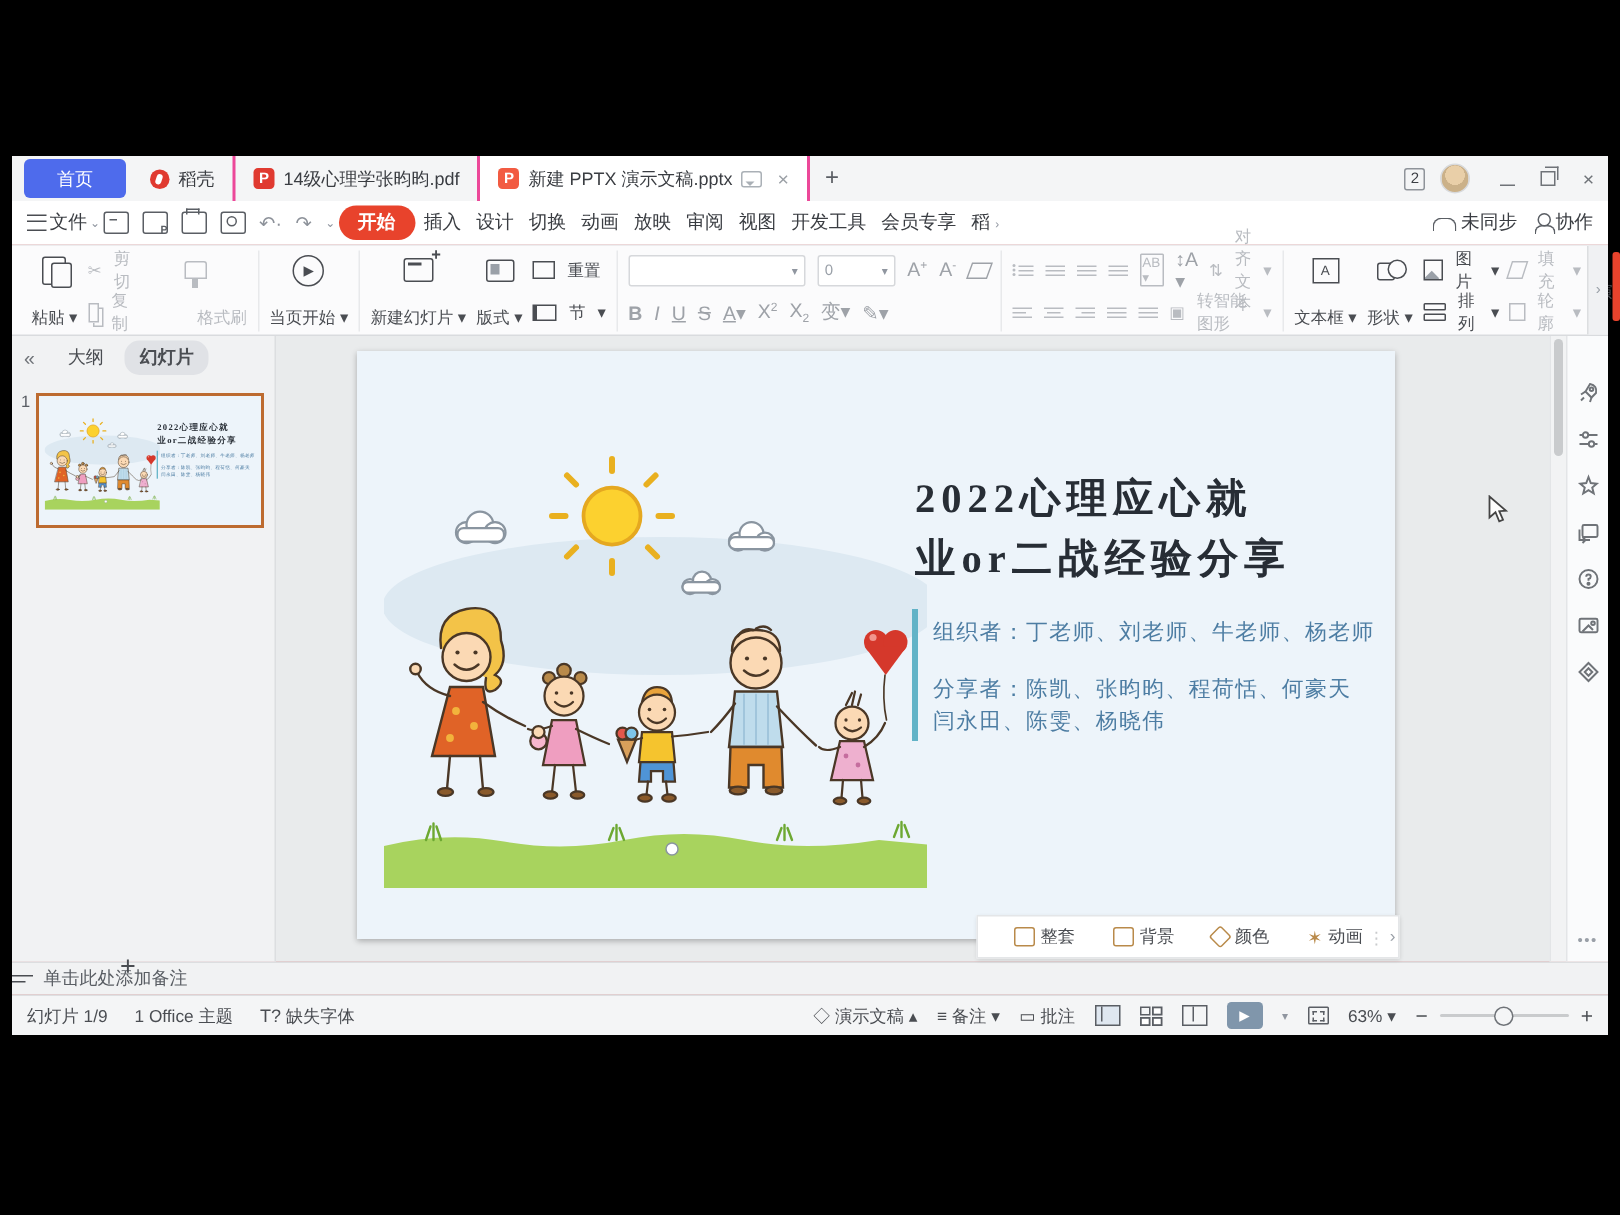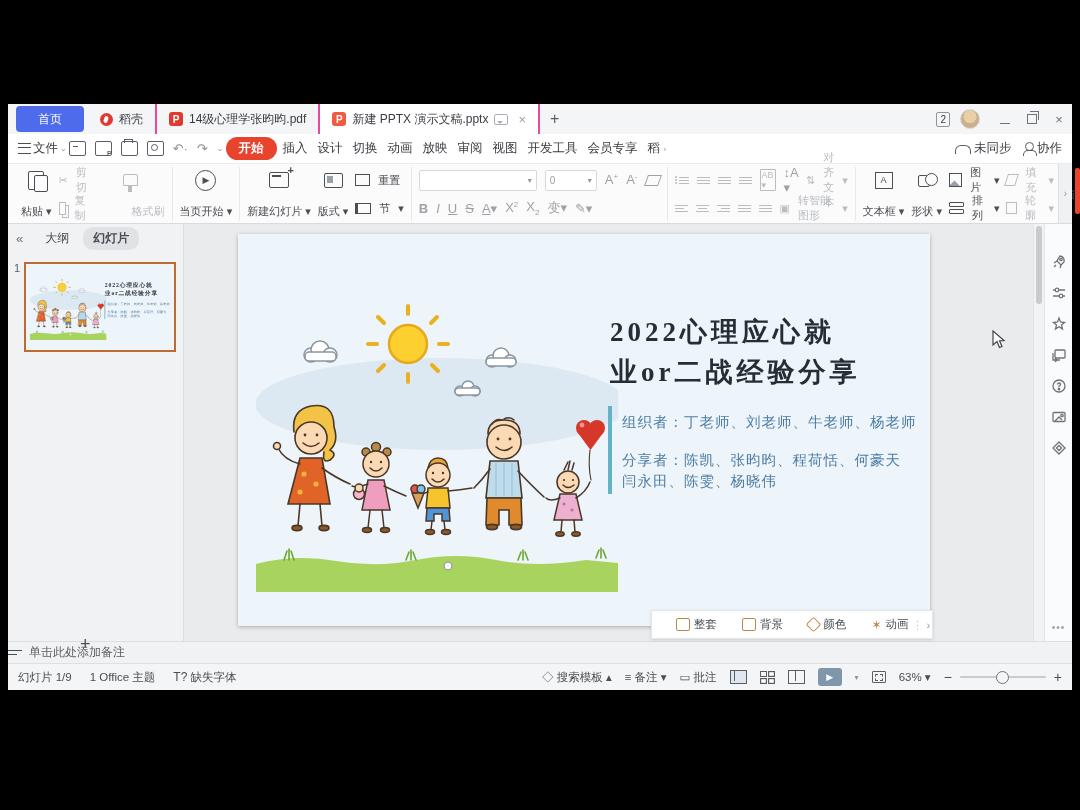--- a/index.html
+++ b/index.html
@@ -653,21 +653,21 @@
           <i></i>
         </span>
       <span>单击此处添加备注</span>
     </div>
 
     <div class="statusbar">
       <span>幻灯片 1/9</span>
       <span>1 Office 主题</span>
       <span><span class="tq">T?</span> <span>缺失字体</span></span>
       <span class="st-right">
-        <span>◇ <span>搜索模板</span> ▴</span>
+        <span>◇ <span>演示文稿</span> ▴</span>
         <span>≡ <span>备注</span> ▾</span>
         <span>▭ <span>批注</span></span>
         <span class="viewic normal"></span>
         <span class="viewic sorter"></span>
         <span class="viewic read"></span>
         <span class="playbtn">▶</span>
         <span class="chev">▾</span>
         <span class="fitic"></span>
         <span><span>63%</span> ▾</span>
         <span class="zslider">

